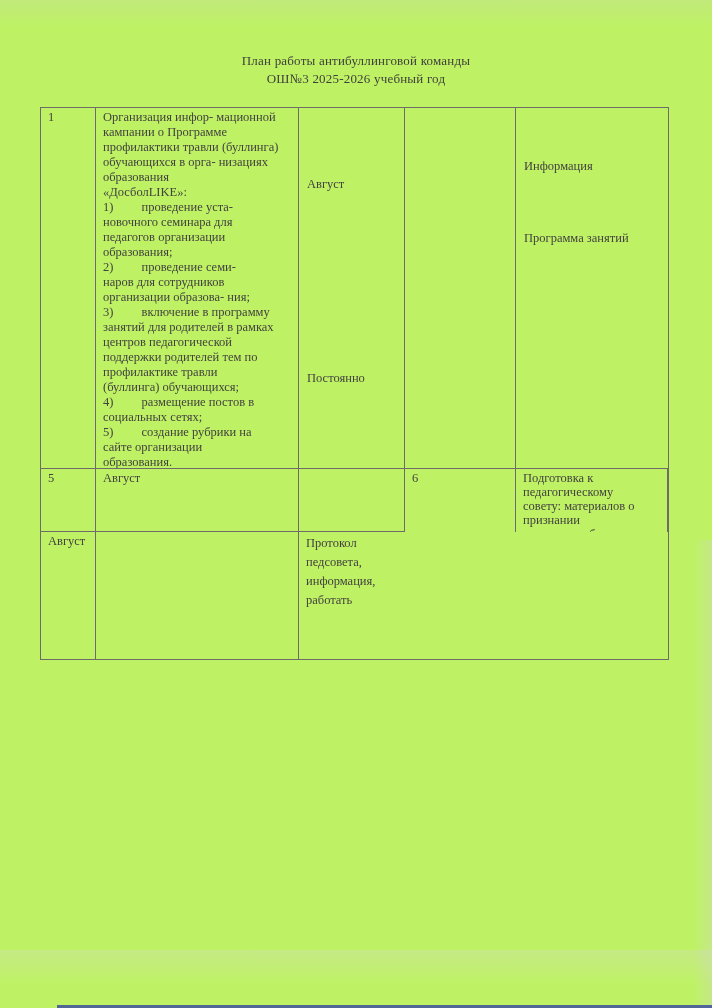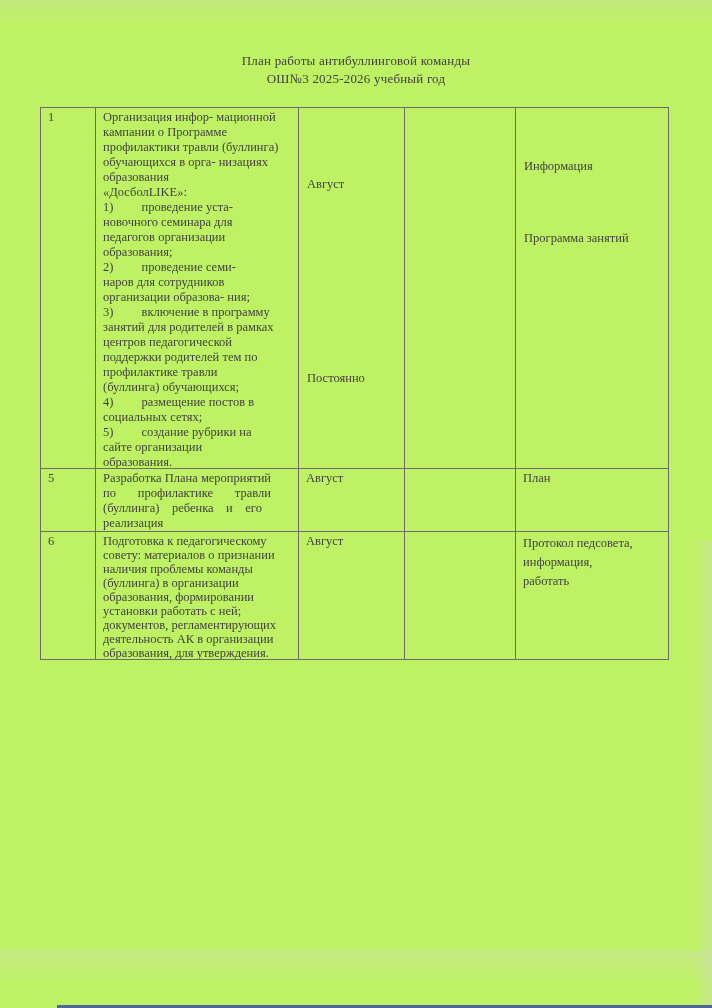--- a/index.html
+++ b/index.html
@@ -109,27 +109,22 @@
       <span class="abs" style="top:69px;">Август</span>
       <span class="abs" style="top:221px;margin-top:42px;">Постоянно</span>
     </div>
     <div class="cell"></div>
     <div class="cell last-col">
       <span class="abs" style="top:51px;text-align:center;">Информация</span>
       <span class="abs" style="top:123px;">Программа занятий</span>
     </div>
 
     <div class="cell num">5</div>
-    <div class="cell">Разработка Плана мероприятий
-по       профилактике       травли
-(буллинга)    ребенка    и    его
-реализация</div>
     <div class="cell">Август</div>
     <div class="cell"></div>
-    <div class="cell last-col">План</div>
 
     <div class="cell num last-row">6</div>
     <div class="cell tight last-row">Подготовка к педагогическому
 совету: материалов о признании
 наличия проблемы команды
 (буллинга) в организации
 образования, формировании
 установки работать с ней;
 документов, регламентирующих
 деятельность АК в организации

